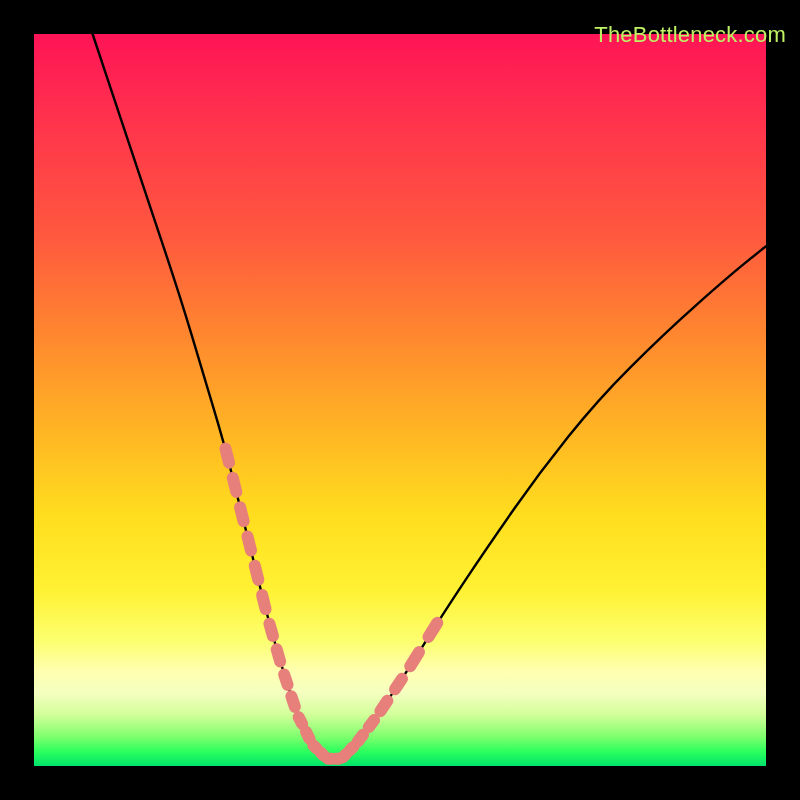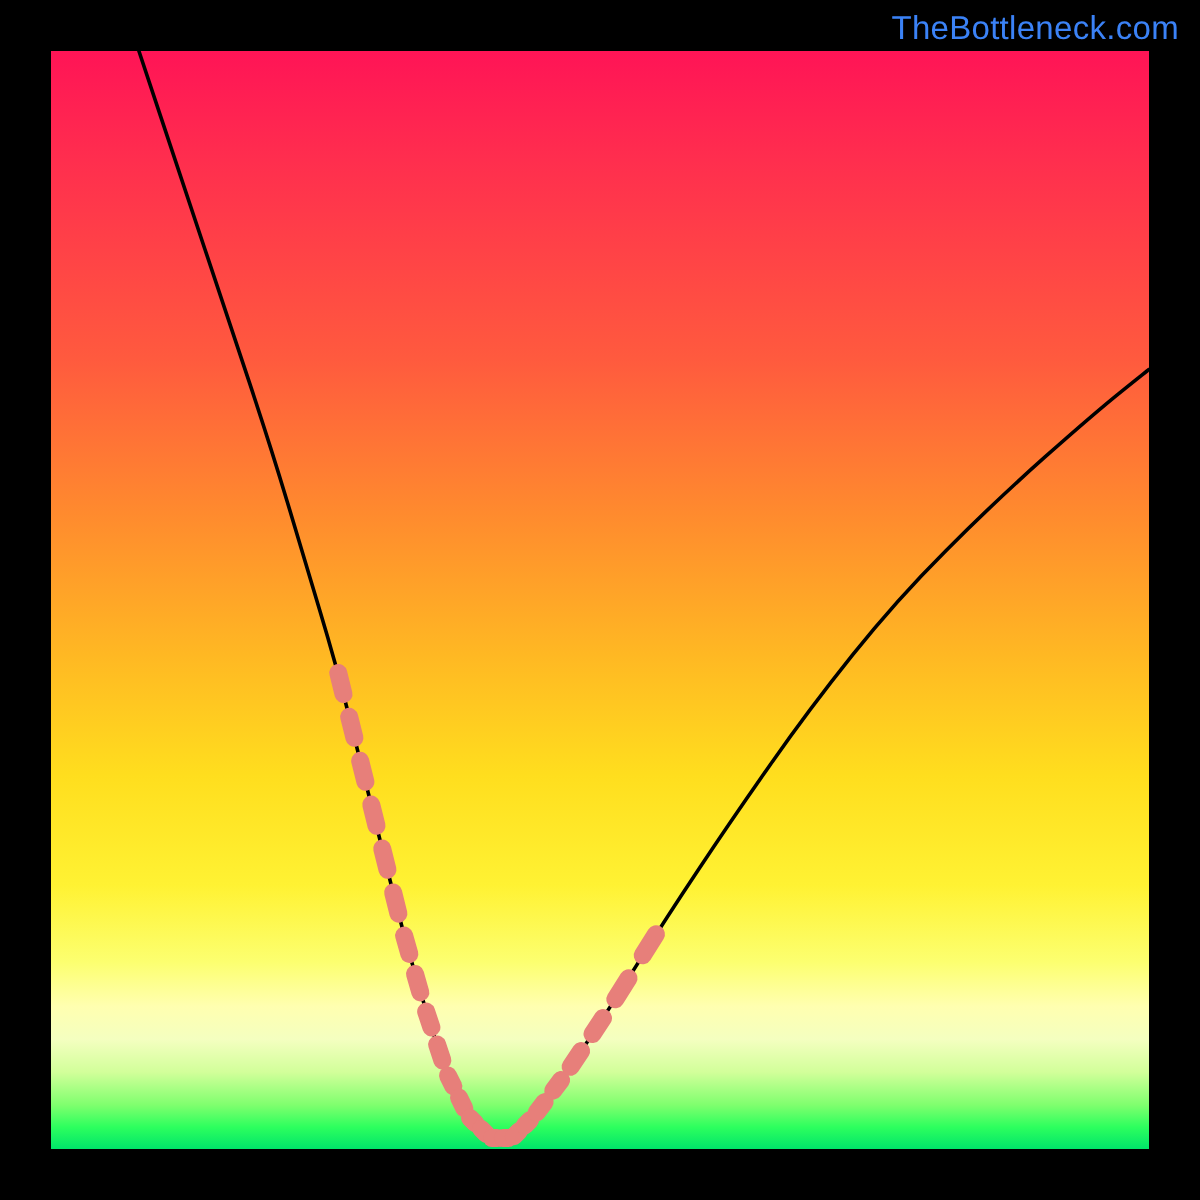--- a/index.html
+++ b/index.html
@@ -38,25 +38,25 @@
       #ffffb0 87%,
       #f4ffc0 90%,
       #d2ff9a 93%,
       #7fff6e 96%,
       #2dff5e 98%,
       #00e46a 100%
     );
   }
   .watermark {
     position: absolute;
-    top: 6px;
+    top: 22px;
     right: 14px;
     font-family: Arial, Helvetica, sans-serif;
     font-size: 22px;
-    color: #3b82f6;
+    color: #bef264;
     letter-spacing: 0.2px;
     user-select: none;
   }
   svg.curve {
     position: absolute;
     left: 0;
     top: 0;
     width: 732px;
     height: 732px;
     overflow: visible;

